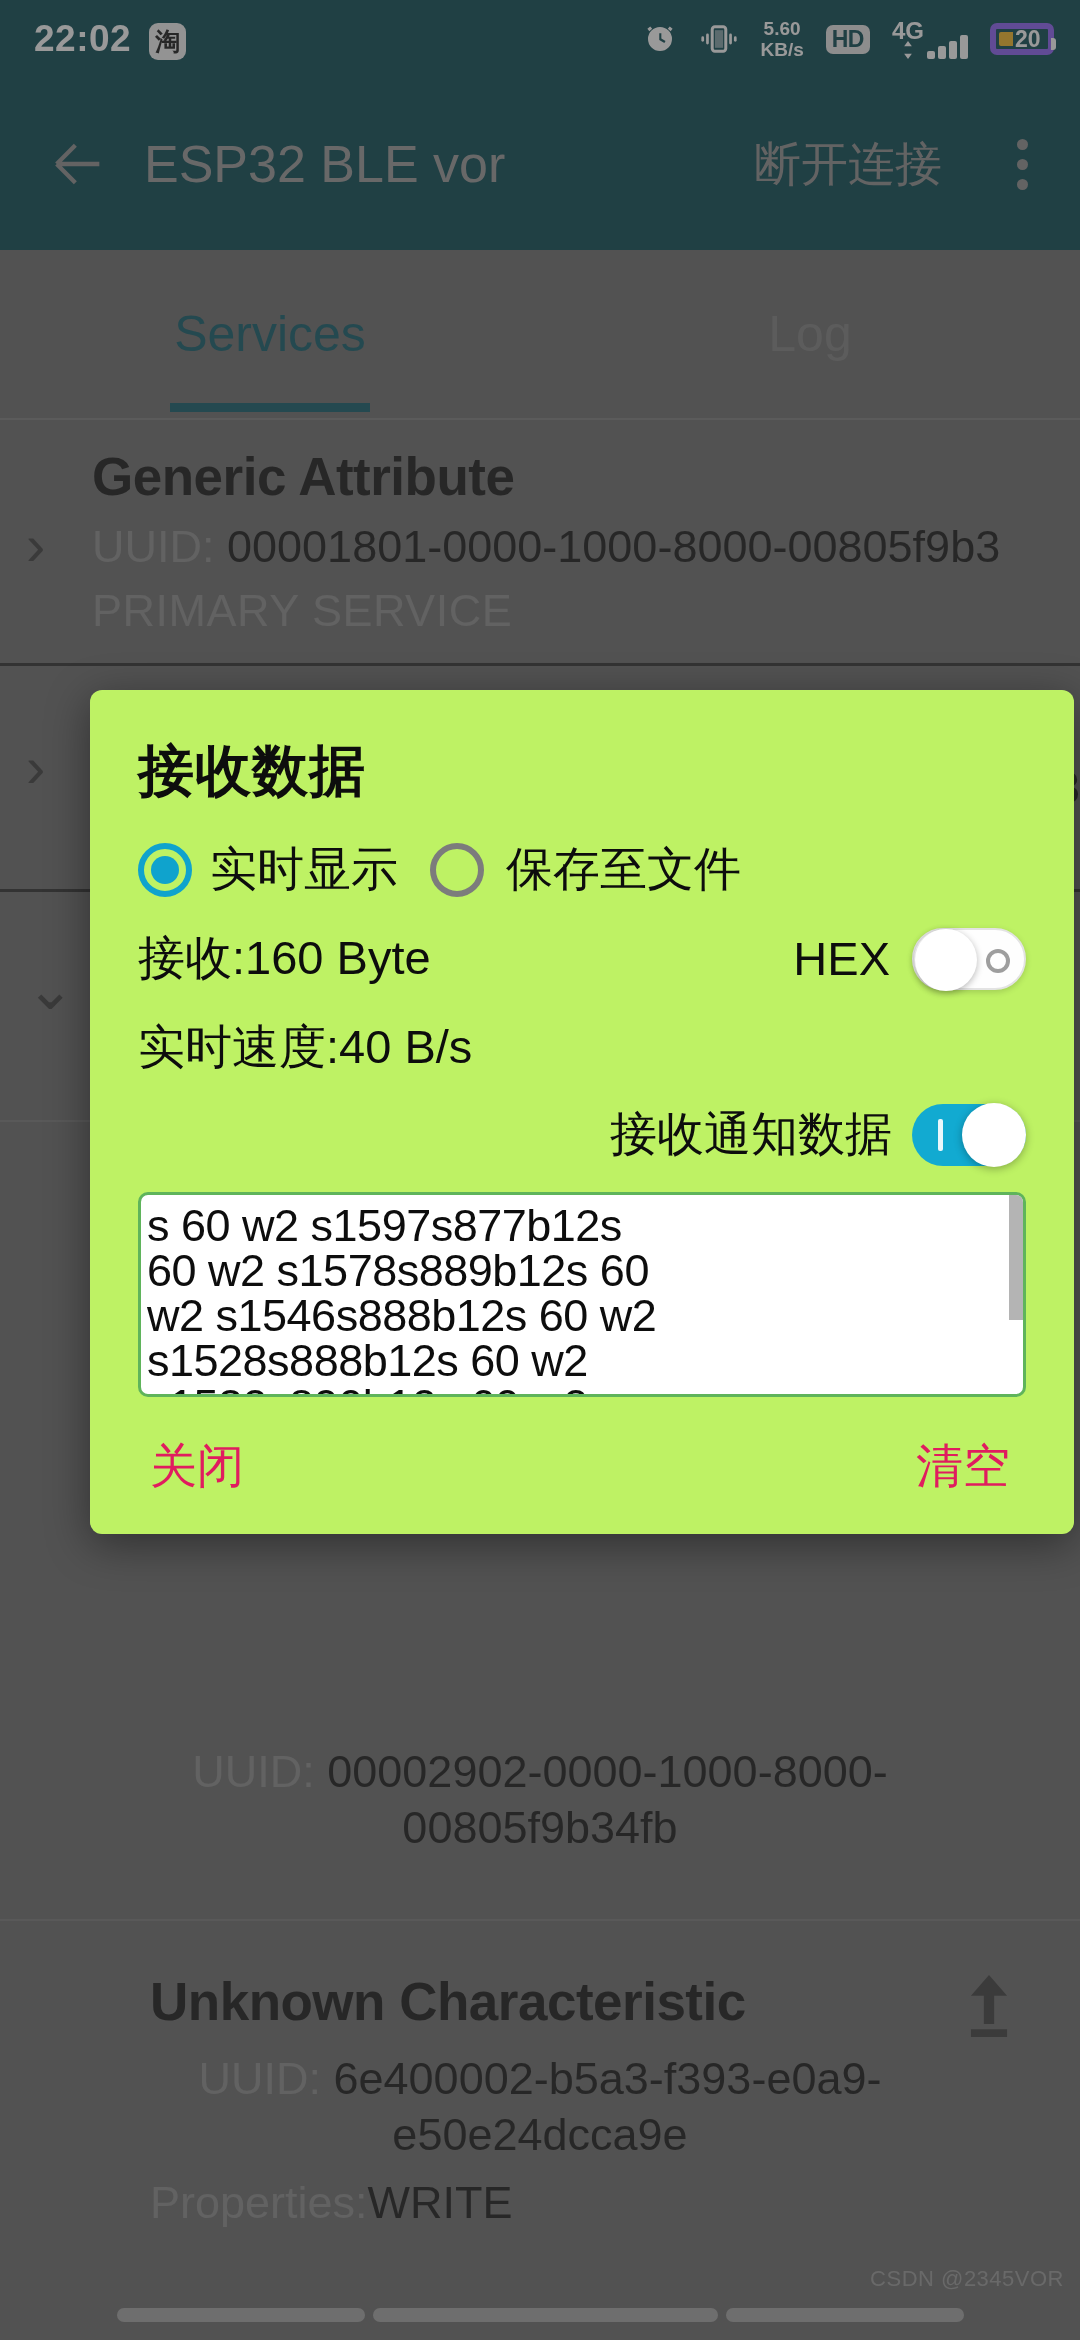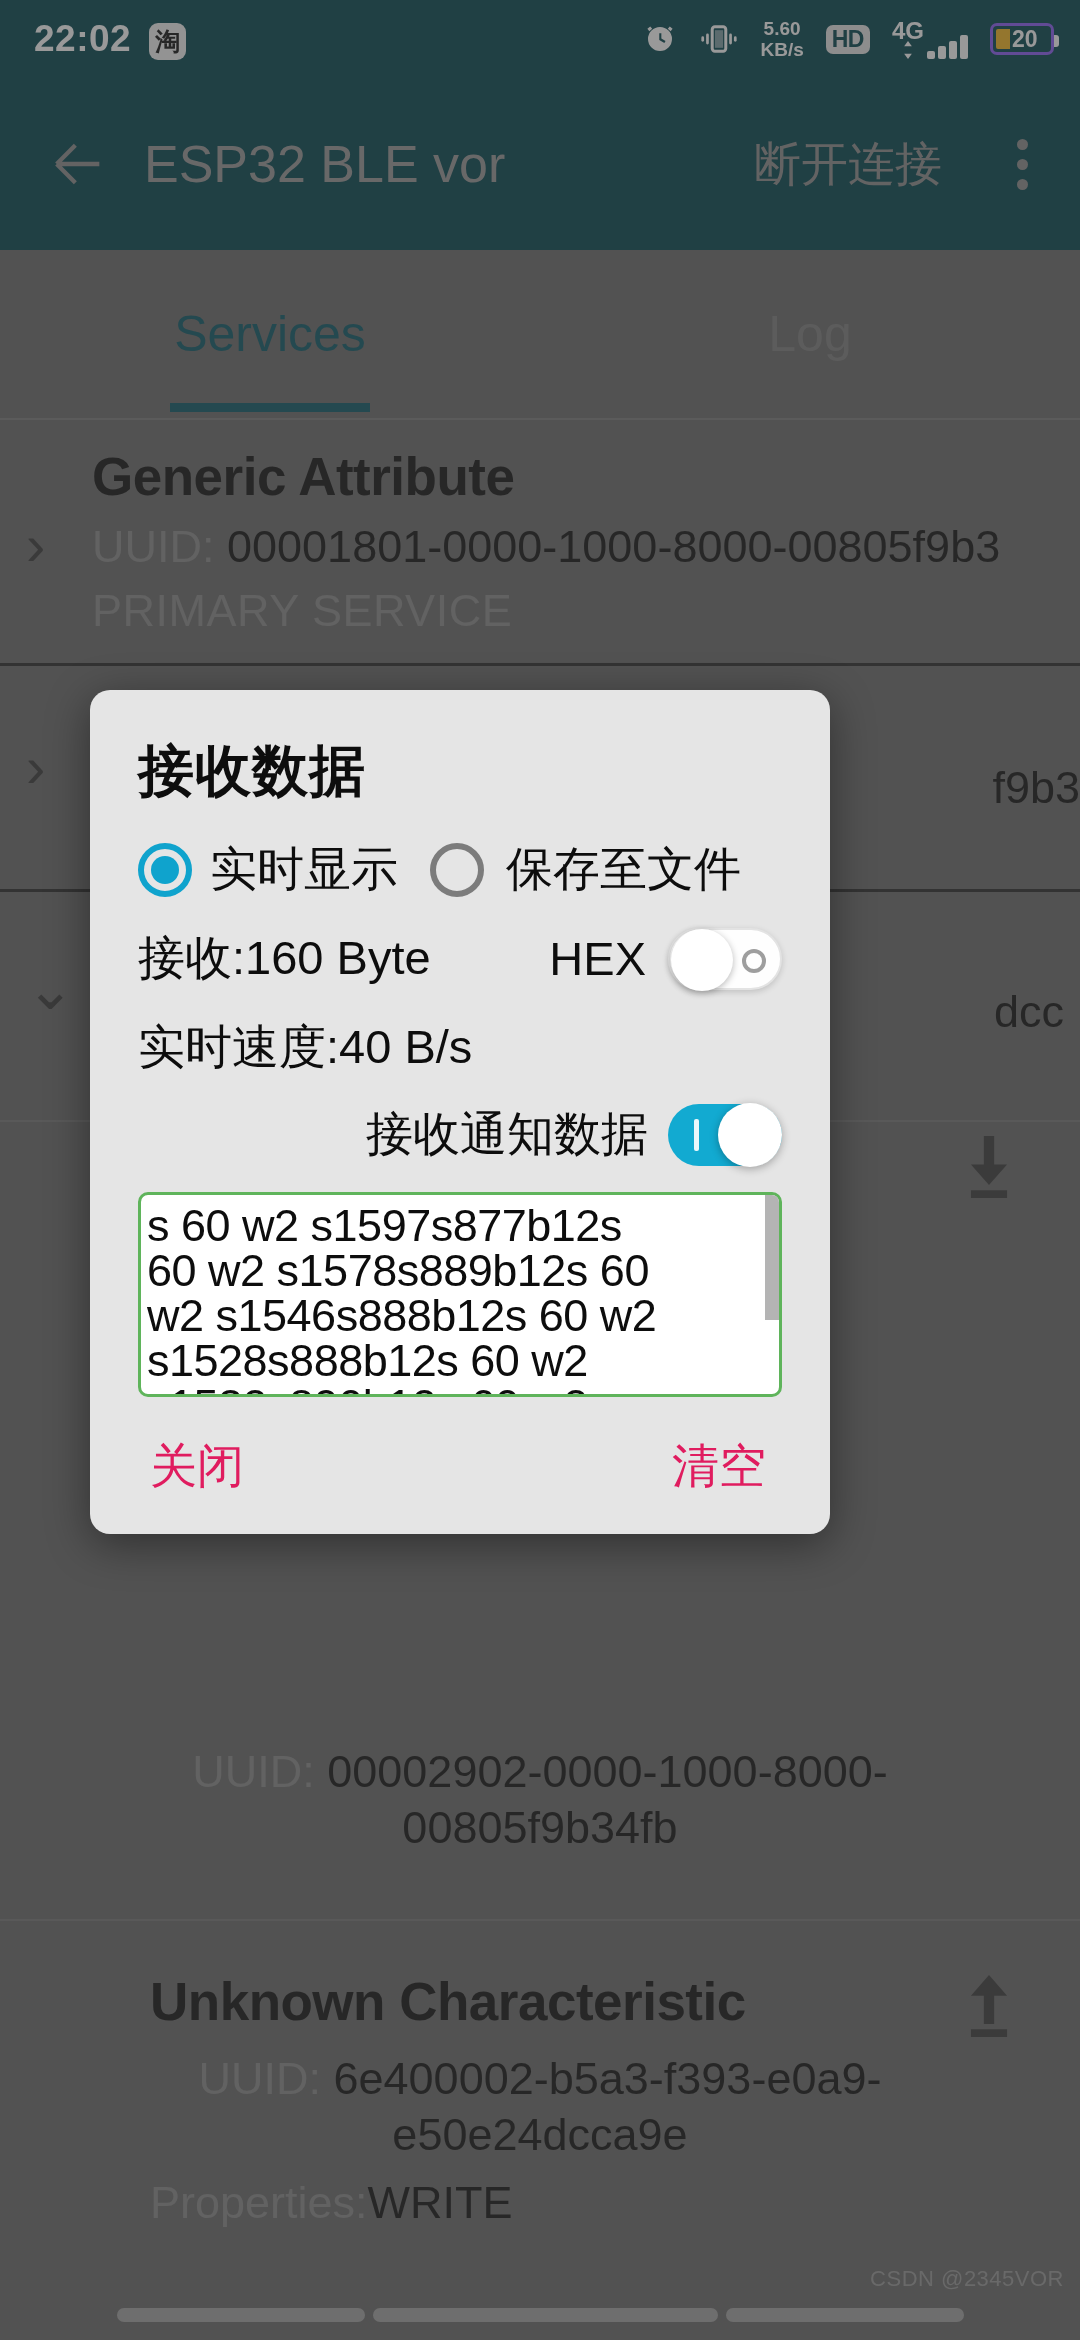--- a/index.html
+++ b/index.html
@@ -31,21 +31,21 @@
   .sb-hd {
     color:#04454f; background:#e5e5e5; border-radius:7px;
     font-size:23px; font-weight:700; padding:1px 6px; letter-spacing:-0.5px;
   }
   .sb-4g-wrap { display:flex; align-items:flex-end; gap:3px; }
   .sb-4g-col { display:flex; flex-direction:column; align-items:center; }
   .sb-4g-txt { color:#fff;font-size:24px;font-weight:700;line-height:21px; }
   .sb-bars { display:flex; align-items:flex-end; gap:3px; height:24px; }
   .sb-bars i { display:block; width:8px; background:#fff; border-radius:2px; }
   .sb-batt {
-    width:64px;height:32px;border:3px solid #8b5cf6;border-radius:7px;
+    width:64px;height:32px;border:6px solid #8b5cf6;border-radius:7px;
     position:relative;display:flex;align-items:center;padding:3px;
   }
   .sb-batt::after{content:"";position:absolute;right:-8px;top:9px;width:5px;height:12px;background:#fff;border-radius:0 3px 3px 0;}
   .sb-batt i { display:block;width:14px;height:100%;background:#f5b721;border-radius:2px 0 0 2px; }
   .sb-batt span { color:#fff;font-size:23px;font-weight:800;margin-left:2px; }
 
   
   #app-bar {
     height:172px; background:#04454f;
     display:flex; align-items:center; padding:0 28px 0 46px; gap:34px;
@@ -99,22 +99,22 @@
   #nav-pills i:nth-child(1){ width:248px; }
   #nav-pills i:nth-child(2){ width:345px; }
   #nav-pills i:nth-child(3){ width:238px; }
   #watermark { position:absolute; right:16px; bottom:48px; color:#9b9b9b; font-size:22px; letter-spacing:0.5px; }
 
   
   #scrim { position:absolute; inset:0; background:rgba(60,60,60,0.52); }
 
   
   #dialog {
-    position:absolute; left:90px; top:690px; width:740px;
-    background:#e5e5e5; border-radius:20px;
+    position:absolute; left:90px; top:690px; width:984px;
+    background:#bef264; border-radius:12px;
     box-shadow:0 10px 44px rgba(0,0,0,0.42);
     padding:44px 48px 30px 48px;
   }
   #dialog-title { font-size:56px; font-weight:700; color:#0d0d0d; letter-spacing:1px; }
 
   #radio-row { display:flex; align-items:center; margin-top:28px; gap:0; }
   .radio-item { display:flex; align-items:center; gap:18px; }
   .radio-item + .radio-item { margin-left:32px;gap:22px; }
   .radio-mark { width:54px; height:54px; border-radius:50%; border:6px solid #0fa3cd; display:flex; align-items:center; justify-content:center; flex:none; }
   .radio-mark i { width:28px;height:28px;border-radius:50%;background:#0fa3cd;display:block; }

